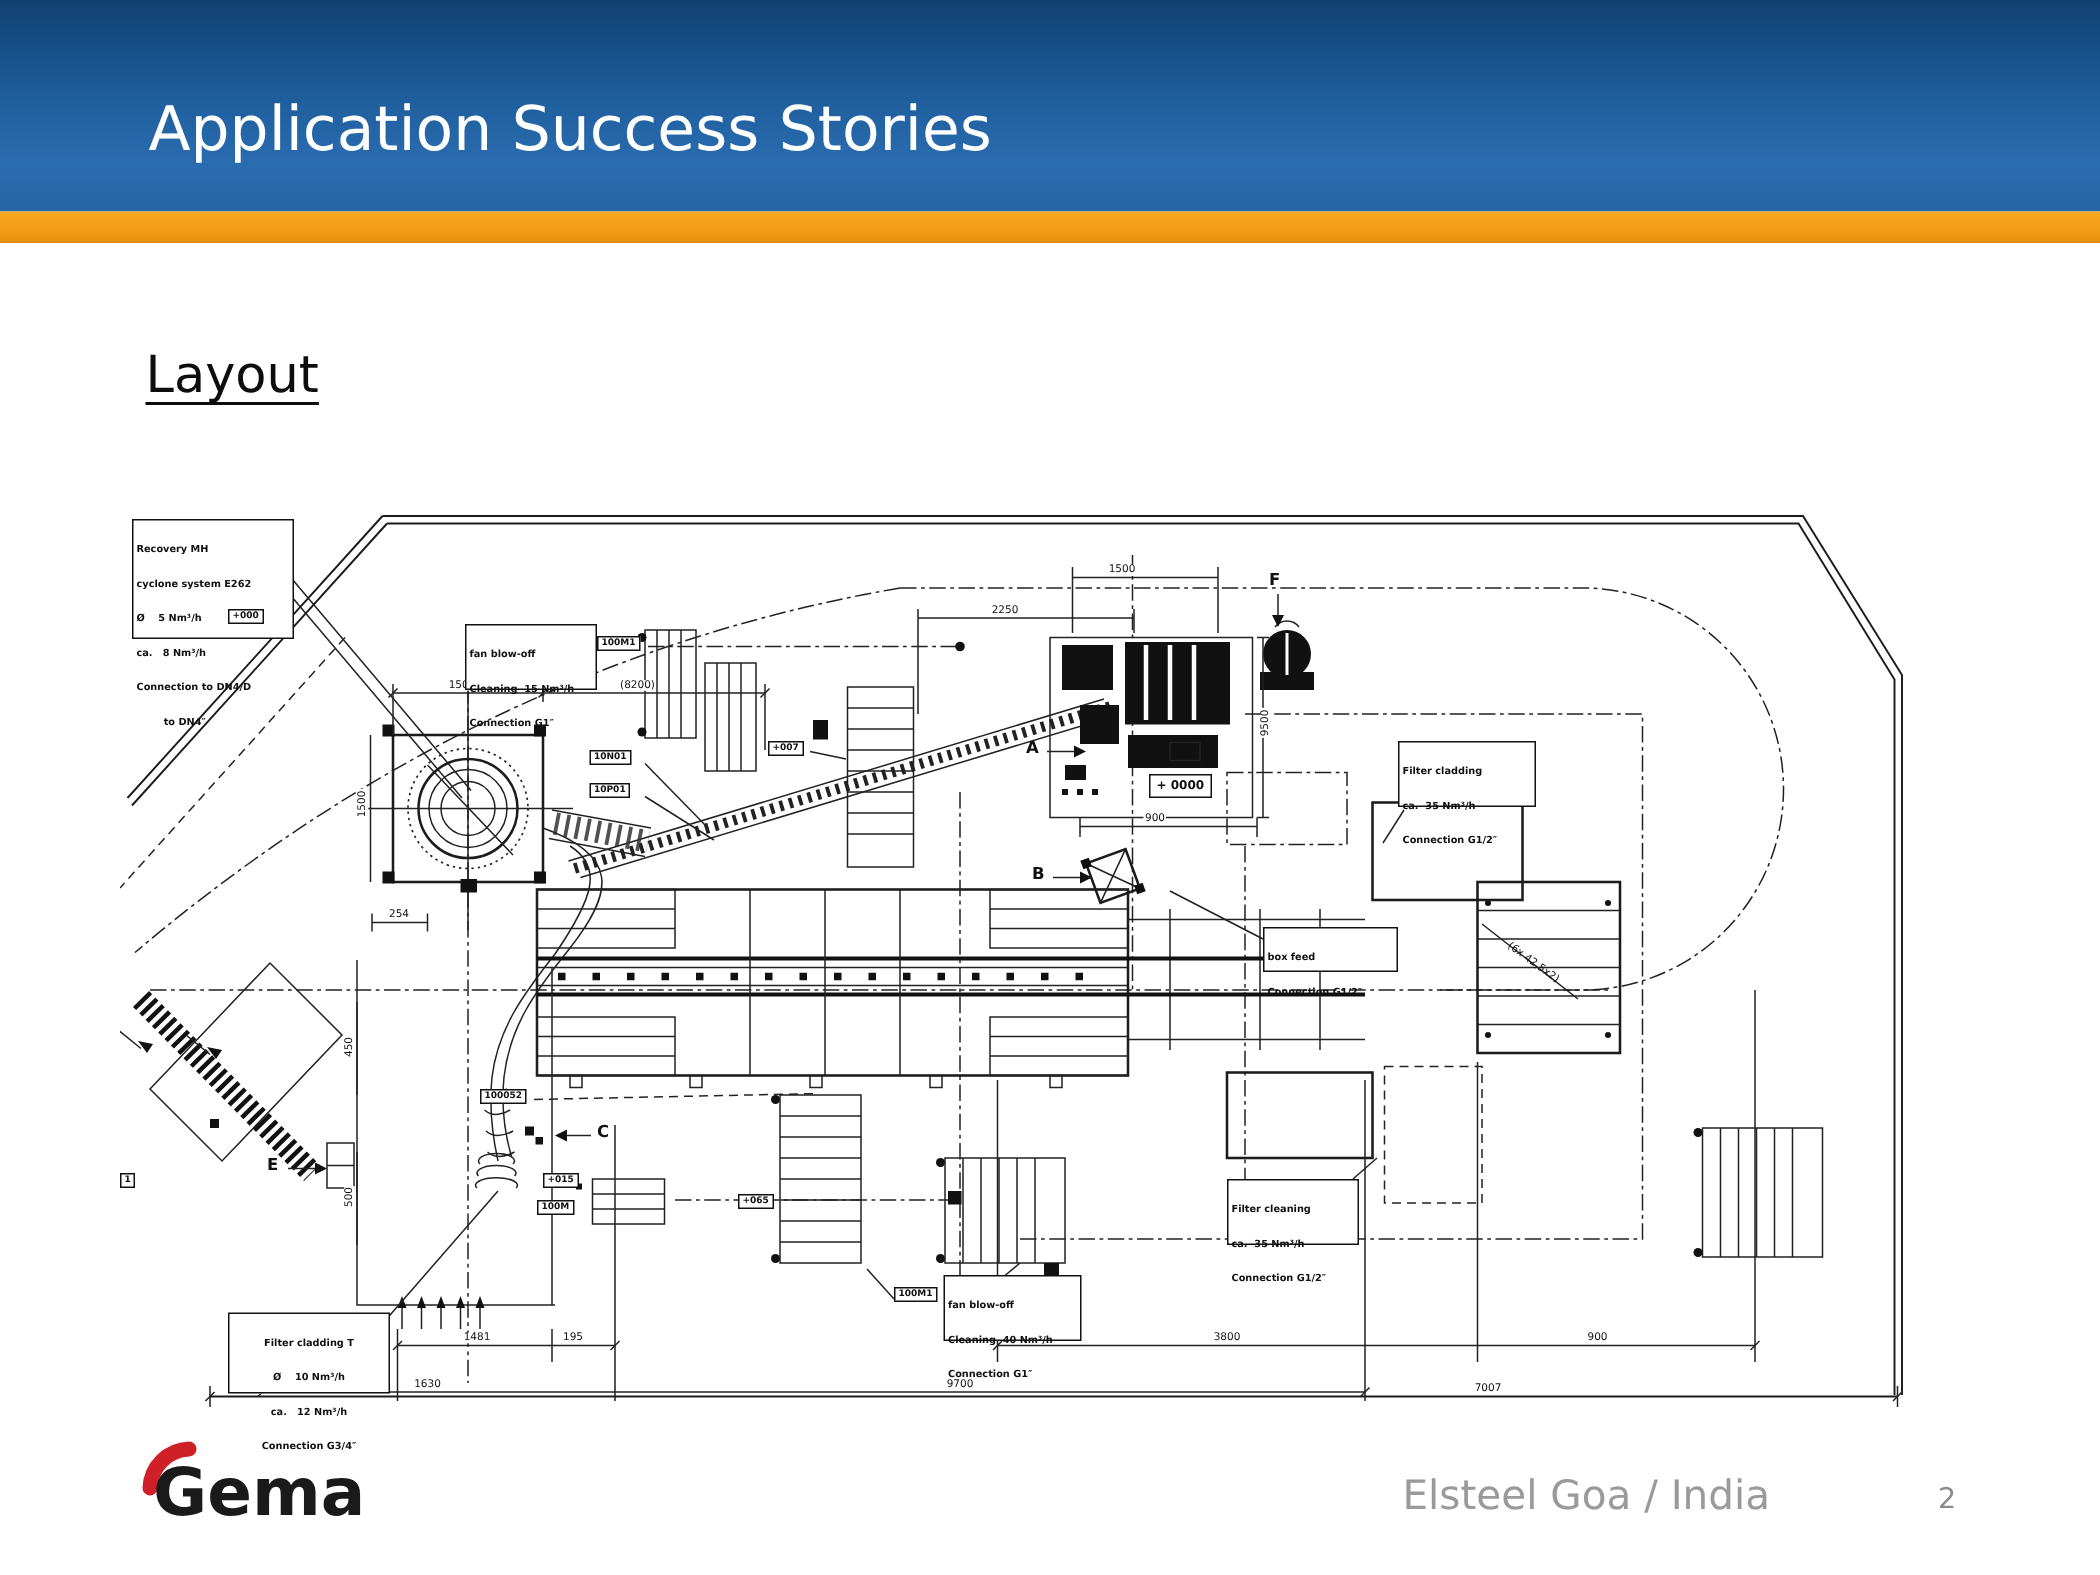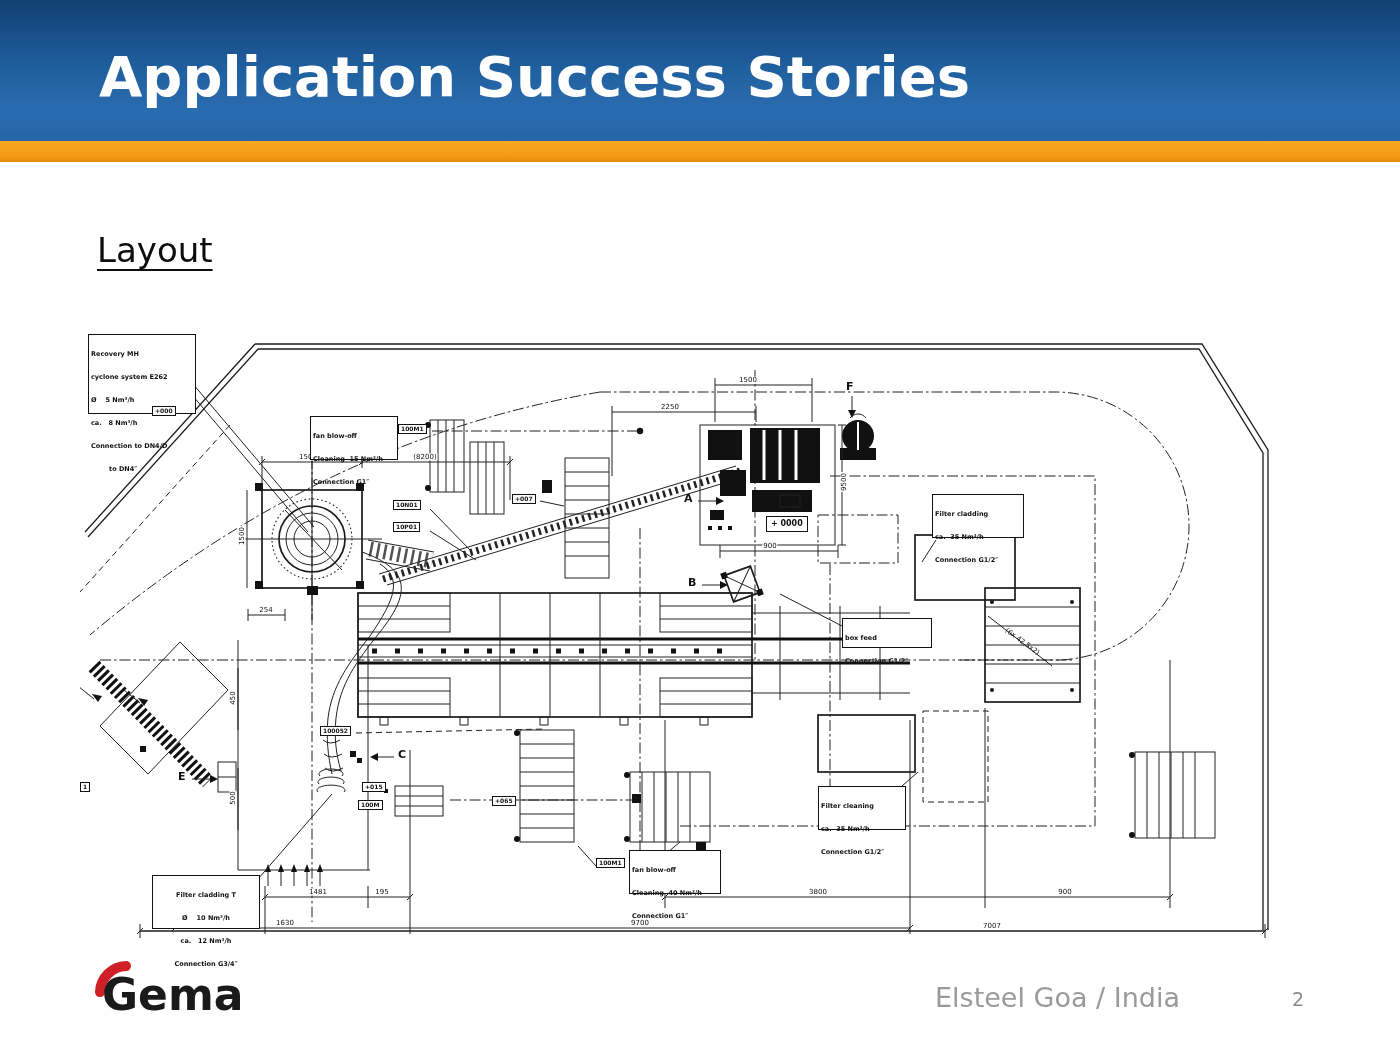--- a/index.html
+++ b/index.html
@@ -1,21 +1,21 @@
 <!DOCTYPE html>
 <html><head>
 <meta charset="utf-8">
 <style>
   html,body{margin:0;padding:0;background:#e8e8e8;}
   .slide{position:relative;width:1400px;height:1050px;background:#ffffff;overflow:hidden;
          font-family:"DejaVu Sans","Liberation Sans",sans-serif;}
   
   .hdr{position:absolute;left:0;top:0;width:1400px;height:141px;
        background:linear-gradient(to bottom,#10416f 0%,#174e87 22%,#20609f 50%,#2a6cb0 78%,#2465a6 100%);}
-  .hdr-title{position:absolute;left:99px;top:44px;color:#ffffff;font-size:56px;font-weight:700;letter-spacing:0px;white-space:nowrap;}
+  .hdr-title{position:absolute;left:99px;top:62px;color:#ffffff;font-size:41px;font-weight:400;letter-spacing:0px;white-space:nowrap;}
   .orange{position:absolute;left:0;top:141px;width:1400px;height:21px;
           background:linear-gradient(to bottom,#f6a820 0%,#f29a16 70%,#e68c0d 100%);}
   .subtitle{position:absolute;left:97px;top:202px;font-size:34px;color:#0d0d0d;
             text-decoration:underline;text-underline-offset:7px;text-decoration-thickness:2px;margin-top:28px;}
   
   #drawing{position:absolute;left:80px;top:330px;width:1220px;height:618px;}
   #drawing svg{position:absolute;left:0;top:0;}
   .lbl{position:absolute;background:#fff;border:1.5px solid #111;color:#111;
        font-size:6.5px;font-weight:bold;line-height:1.18;padding:1px 2px;white-space:pre;z-index:3;}
   .tag{position:absolute;background:#fff;border:1.2px solid #111;color:#111;
@@ -268,21 +268,21 @@
         <path class="t" d="M822,456 L838,442"></path>
         <path class="t" d="M178,549 L252,464"></path>
         <path class="dsh" d="M276,403 L466,399"></path>
         <path class="t" d="M600,512 L588,522"></path>
         <path class="t" d="M516,536 L498,516"></path>
         <path class="t" d="M460,171 L484,176"></path>
         <path class="t" d="M350,179 L392,222 M350,201 L396,230"></path>
       </g>
     </svg>
 
-    <div class="lbl" style="left:8px;top:4px;width:102px;height:76px;">
+    <div class="lbl" style="left:8px;top:16px;width:102px;height:76px;">
       <div>Recovery MH</div>
       <div>cyclone system E262</div>
       <div>Ø    5 Nm³/h</div>
       <div>ca.   8 Nm³/h</div>
       <div>Connection to DN4/D</div>
       <div>        to DN4″</div>
     </div>
     <div class="lbl" style="left:230px;top:86px;width:82px;height:40px;">
       <div>fan blow-off</div>
       <div>Cleaning  15 Nm³/h</div>

